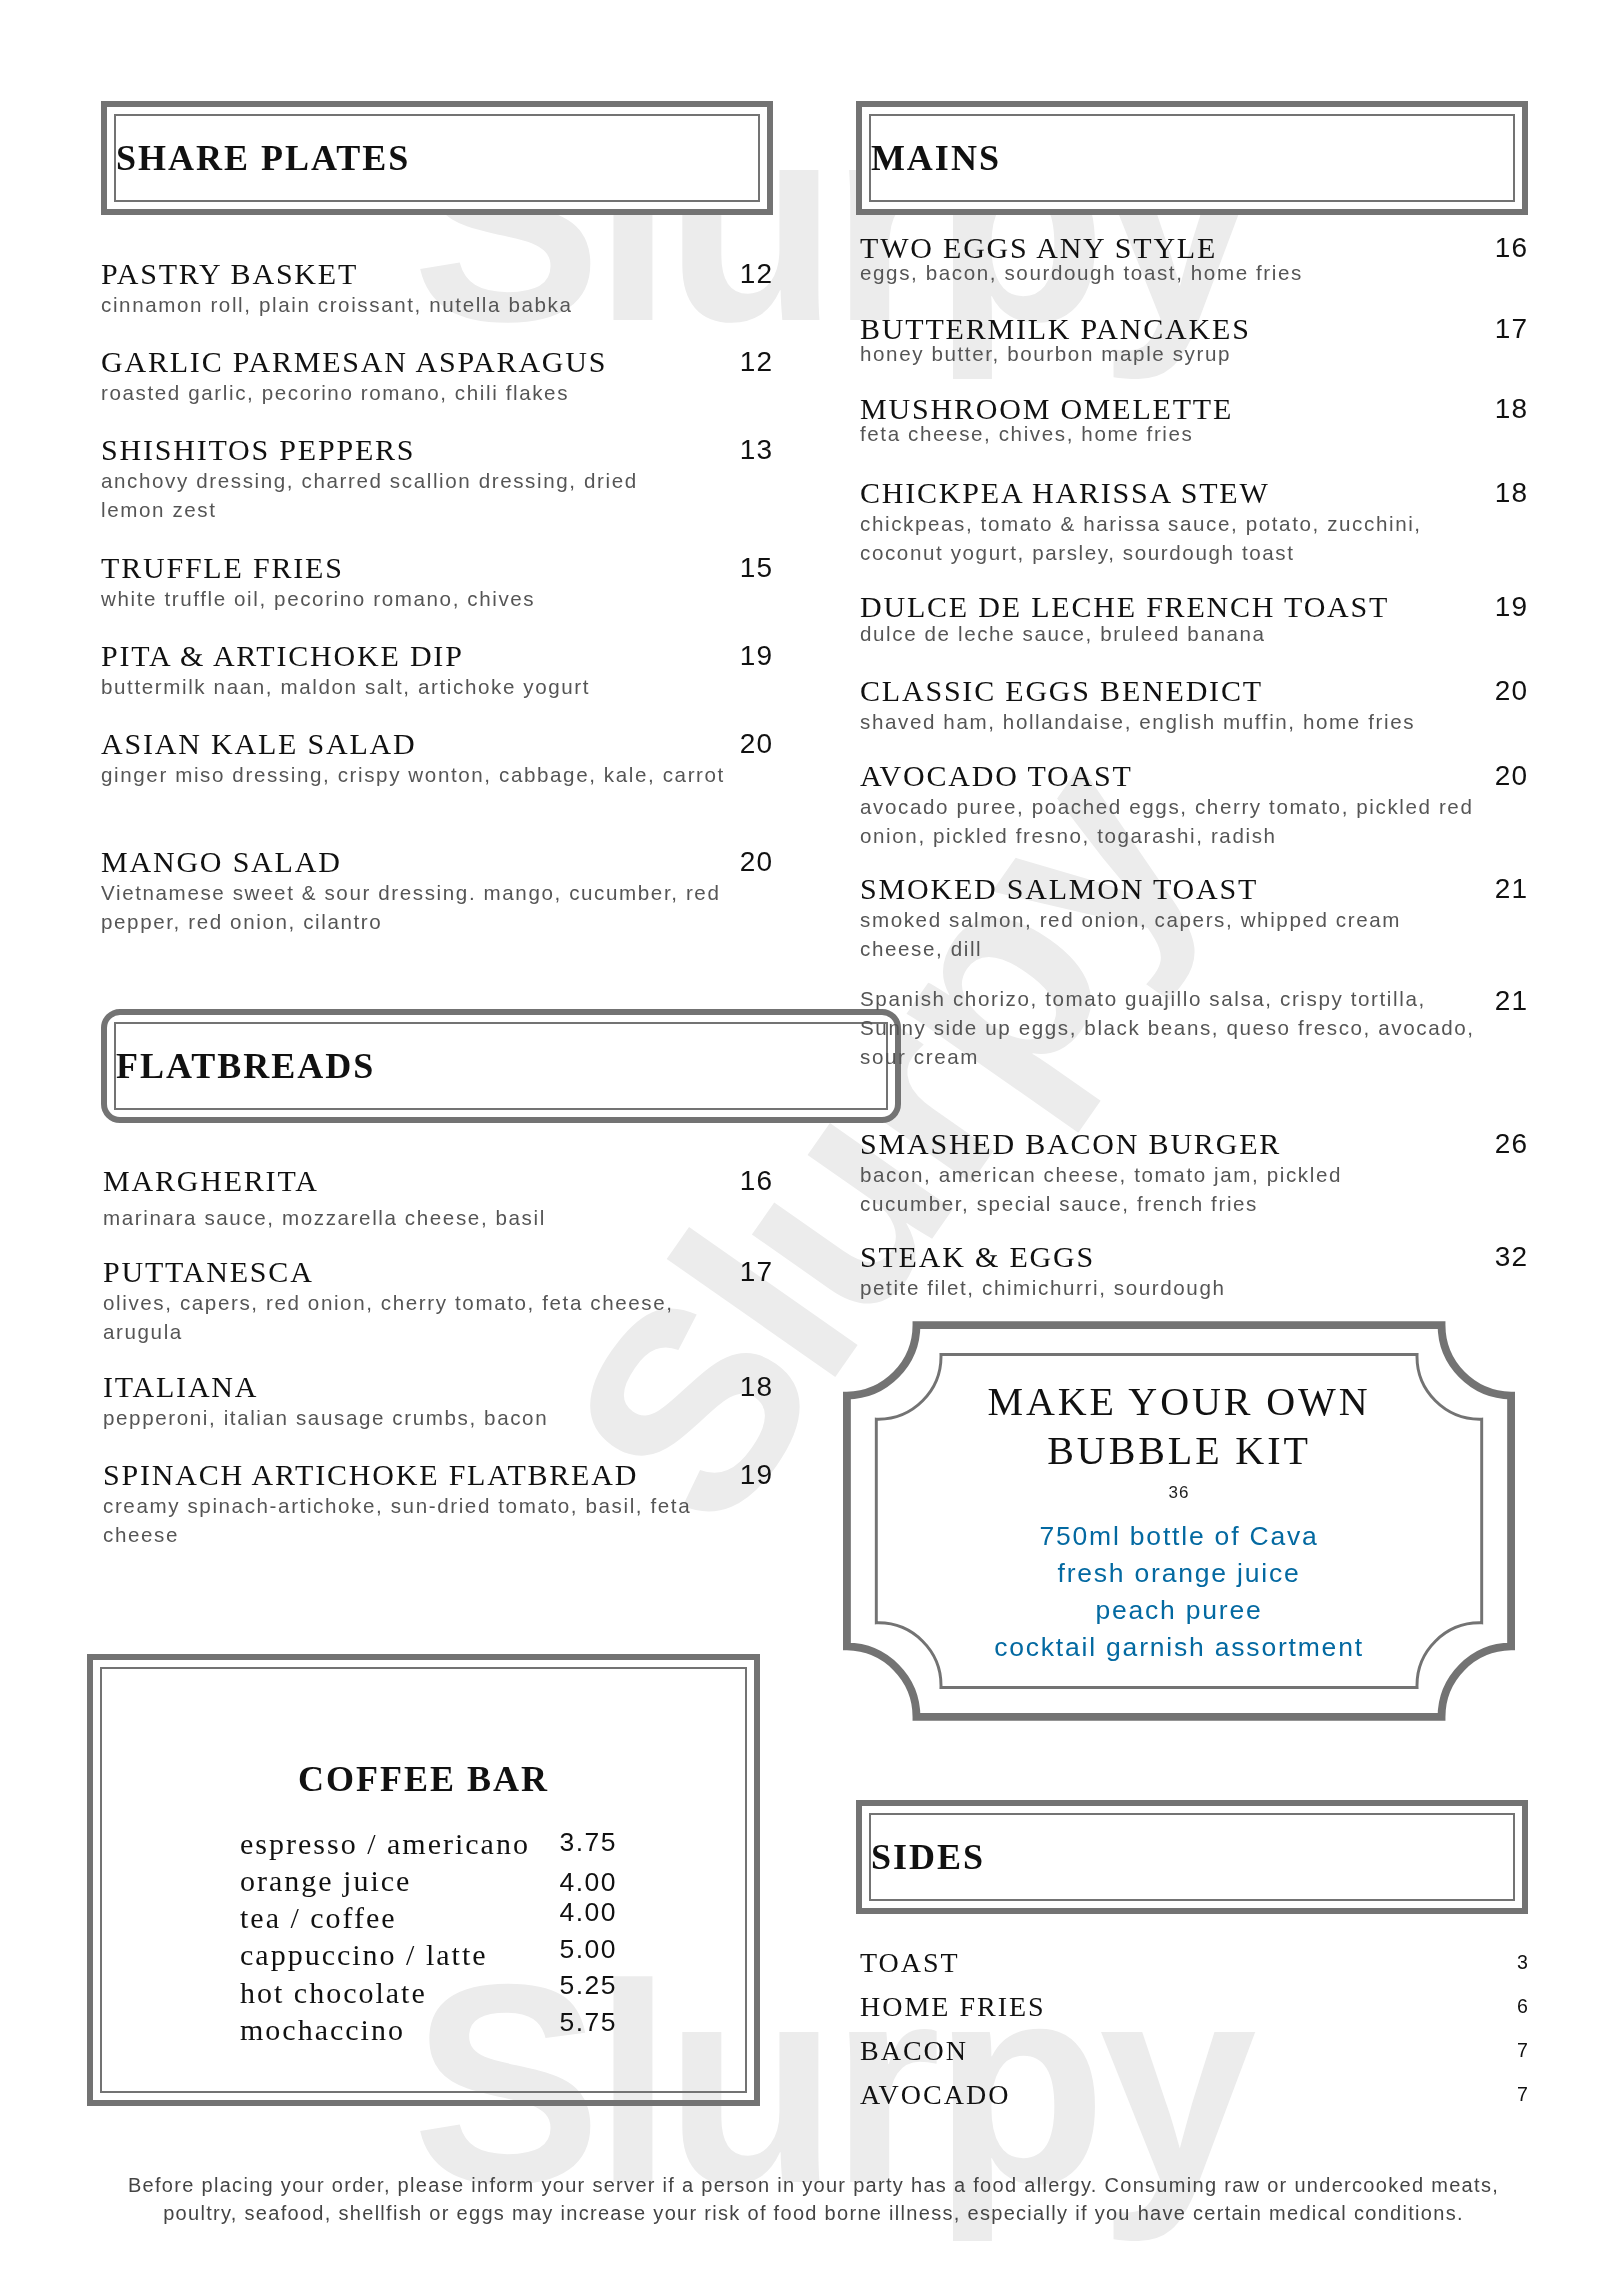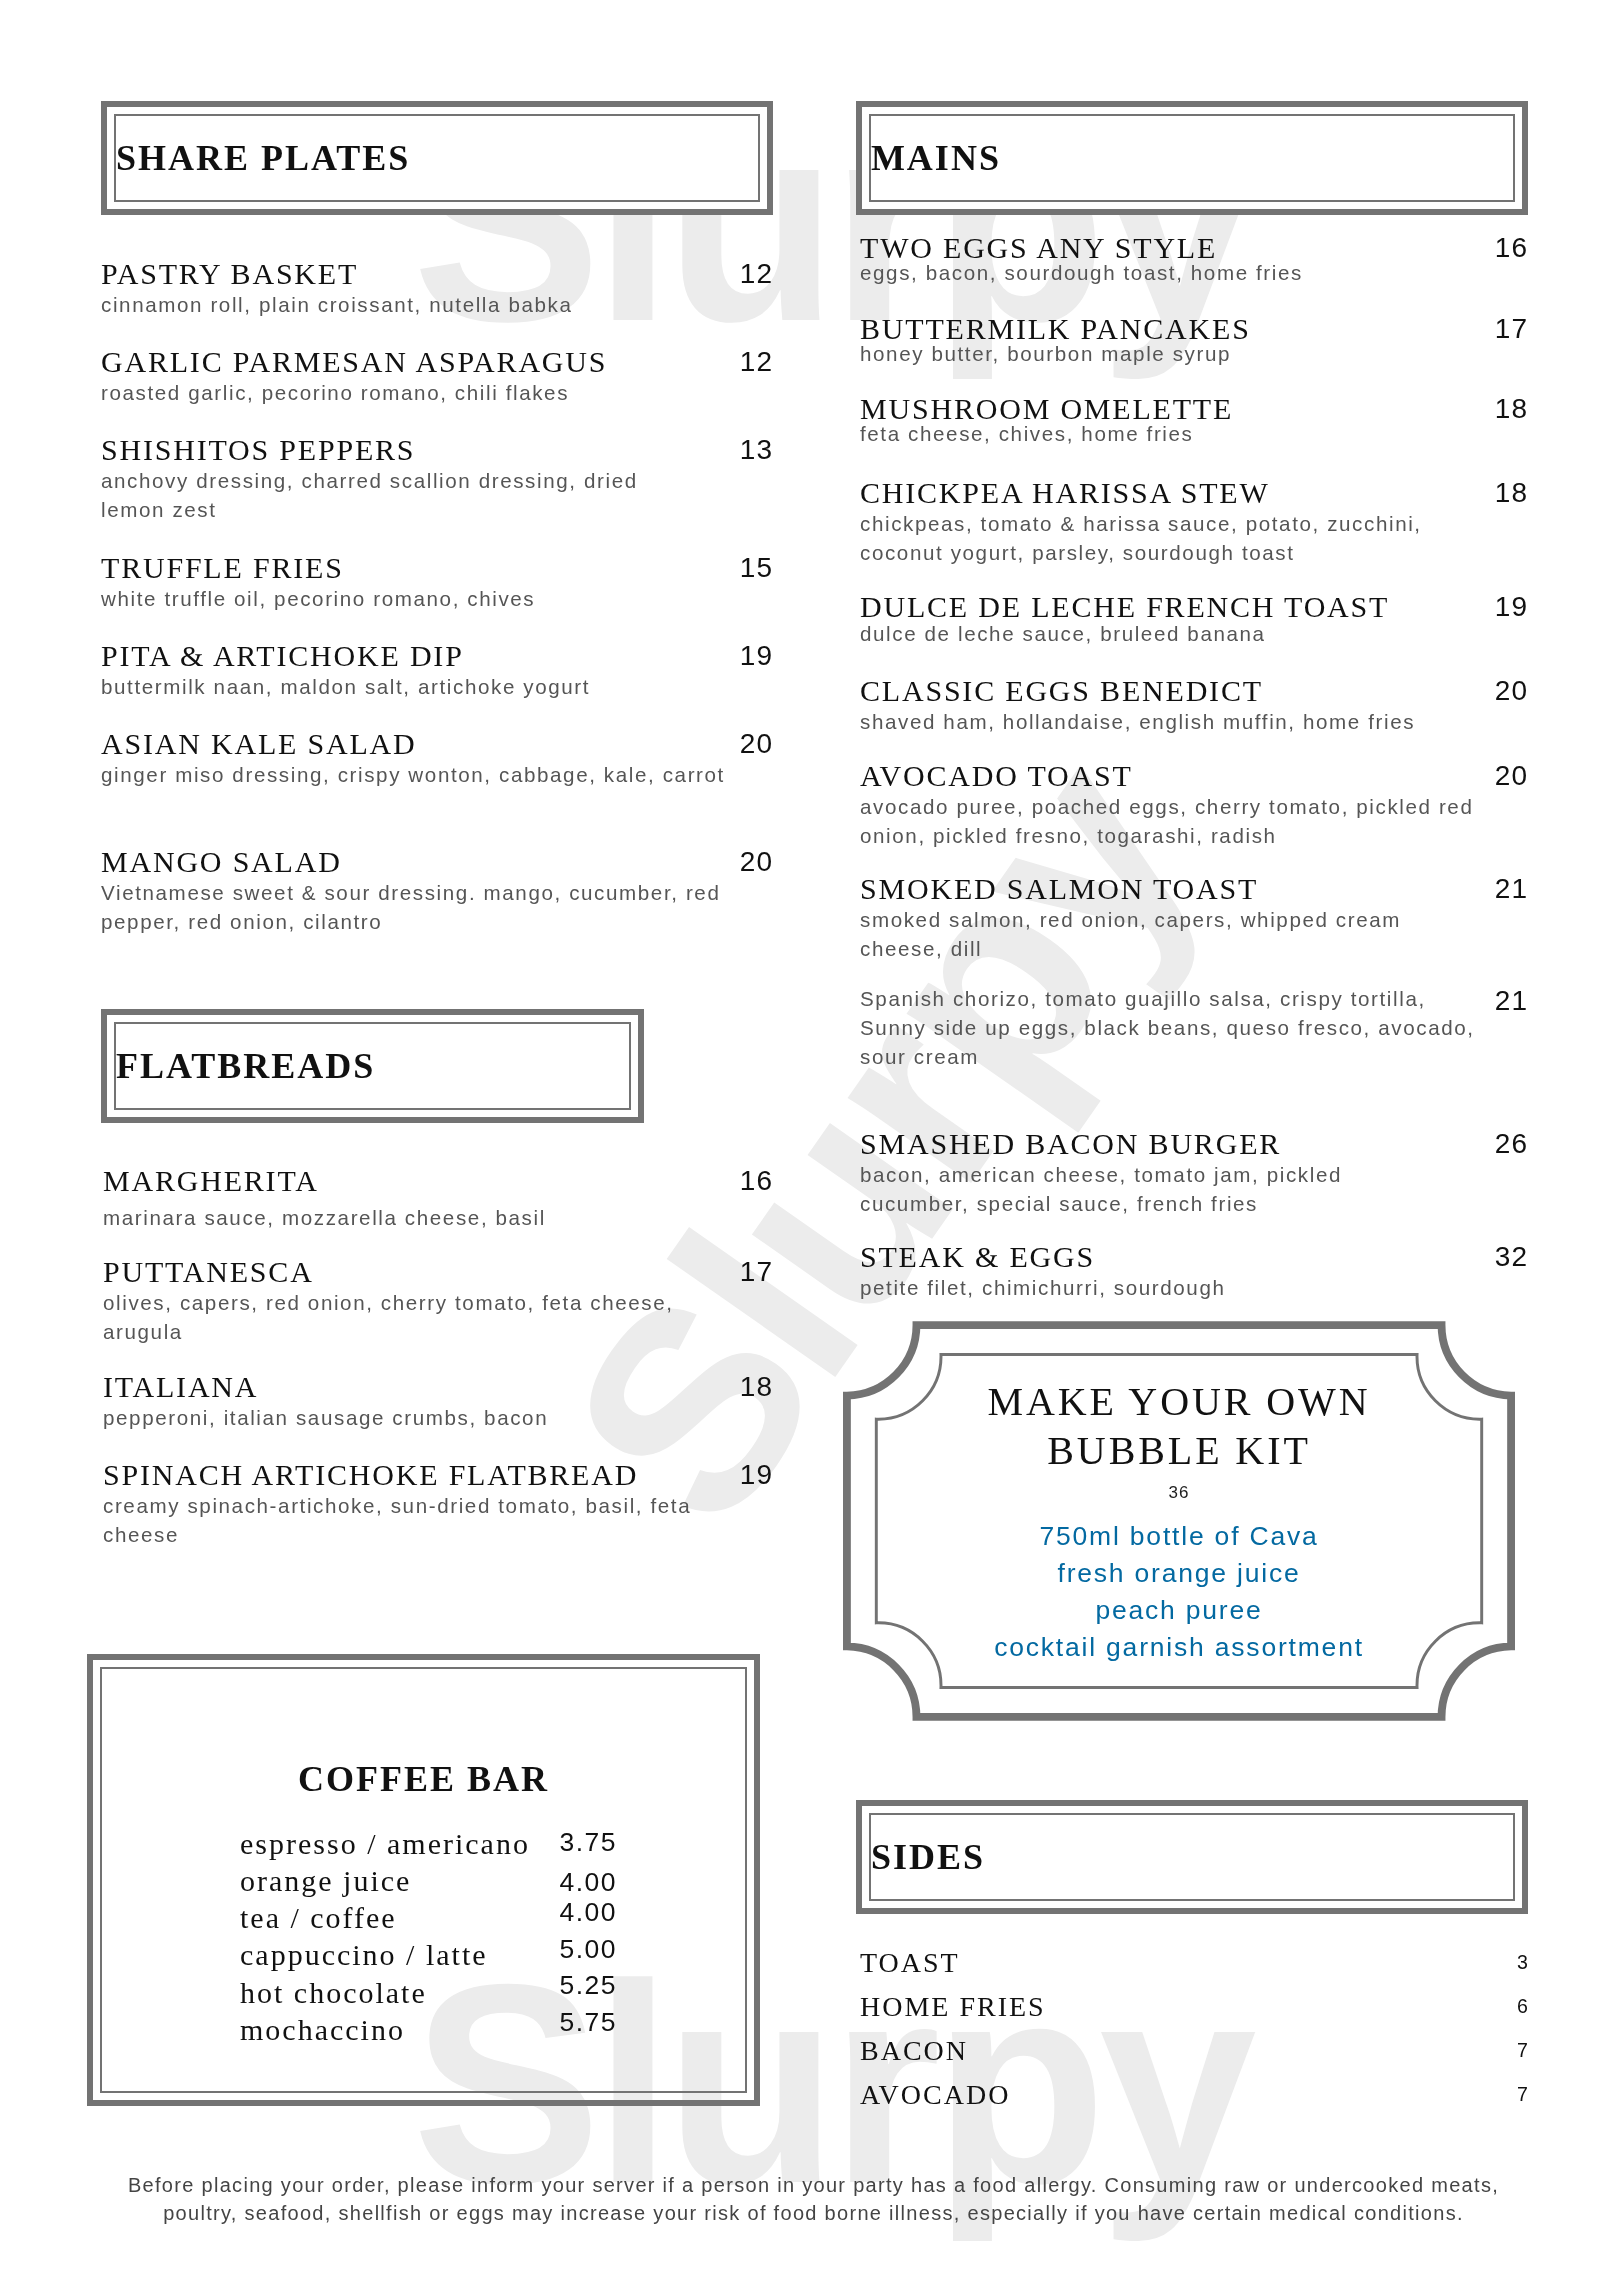--- a/index.html
+++ b/index.html
@@ -88,21 +88,21 @@
     <div class="desc" style="width:627px;">ginger miso dressing, crispy wonton, cabbage, kale, carrot</div>
     <div class="price">20</div>
   </div>
   <div class="item" style="left:101px; width:672px; top:845px;">
     <div class="name">MANGO SALAD</div>
     <div class="desc" style="width:647px;">Vietnamese sweet &amp; sour dressing. mango, cucumber, red pepper, red onion, cilantro</div>
     <div class="price">20</div>
   </div>
 </div>
 
-<div class="hbox" style="left:101px; top:1009px; width:543px; height:114px;">
+<div class="hbox" style="left:101px; top:1009px; width:800px; height:114px;border-radius:19px;">
   <div class="inner">
     <span class="title">FLATBREADS</span>
   </div>
 </div>
 
 <div>
   <div class="item" style="left:103px; width:670px; top:1164px;">
     <div class="name" style="margin-bottom:5.9px;">MARGHERITA</div>
     <div class="desc">marinara sauce, mozzarella cheese, basil</div>
     <div class="price">16</div>

